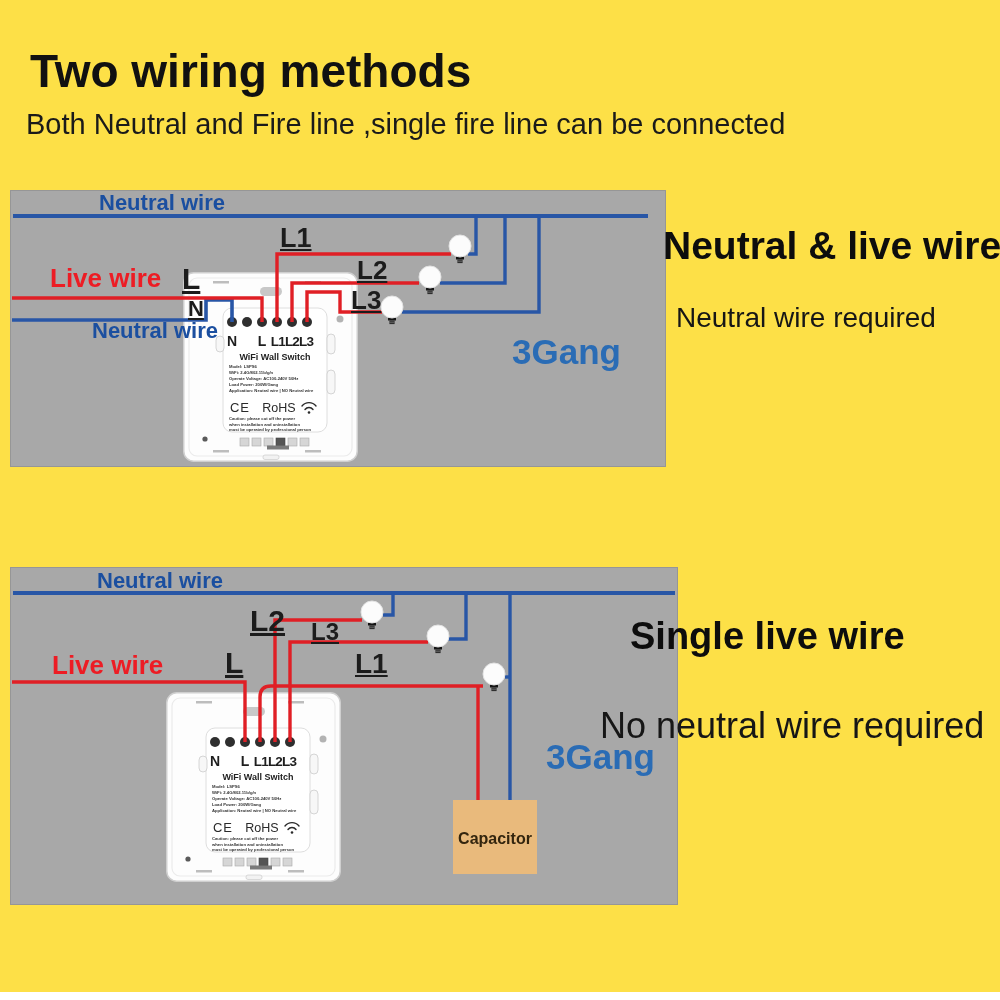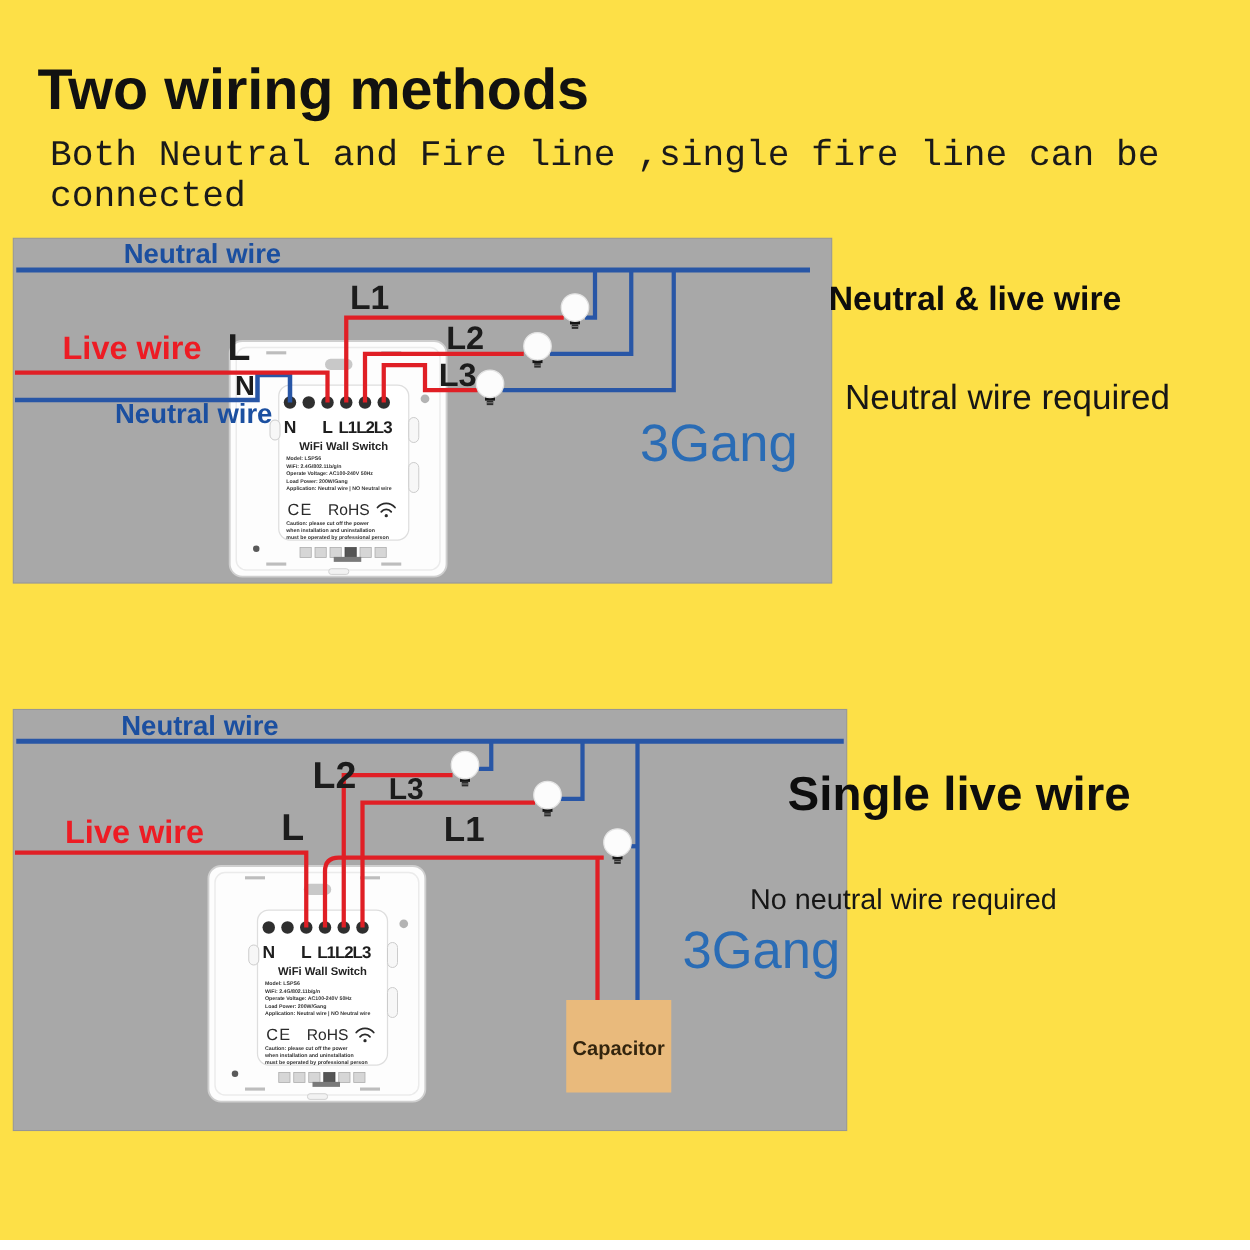--- a/index.html
+++ b/index.html
@@ -5,33 +5,33 @@
   html,body{margin:0;padding:0;background:#ffffff;}
   #page{position:relative;width:1000px;height:992px;background:#fde047;overflow:hidden;
         font-family:"Liberation Sans",sans-serif;}
   .abs{position:absolute;}
   .title{font-size:46px;font-weight:bold;color:#111;letter-spacing:0px;}
   .subtitle{font-size:29px;color:#1a1a1a;}
   .panel-svg{position:absolute;display:block;}
   .lbl{position:absolute;white-space:nowrap;line-height:1;}
   .wirelbl-blue{font-weight:bold;font-size:22px;color:#1b4fa0;margin-left:44px;}
   .wirelbl-red{font-weight:bold;font-size:26px;color:#ed1c24;}
-  .termlbl{font-weight:bold;color:#1c1c1c;}
-  .gang{font-weight:normal;font-size:42px;color:#2a6cb5;}
+  .termlbl{font-weight:bold;color:#1c1c1c;text-decoration:underline;}
+  .gang{font-weight:bold;font-size:35px;color:#2a6cb5;}
   .side-head{font-weight:bold;color:#0d0d0d;}
   .side-sub{color:#161616;}
   svg text{font-family:"Liberation Sans",sans-serif;}
 </style>
 </head>
 <body>
 
 <div id="page">
 
   <div class="abs title" style="left:30px;top:44px;">Two wiring methods</div>
-  <div class="abs subtitle" style="left:40px;top:108px;font-family:Liberation Mono, monospace;">Both Neutral and Fire line ,single fire line can be connected</div>
+  <div class="abs subtitle" style="left:26px;top:108px;">Both Neutral and Fire line ,single fire line can be connected</div>
 
   <svg class="panel-svg" style="left:10px;top:190px;" width="656" height="277" viewBox="0 0 656 277" xmlns="http://www.w3.org/2000/svg" xmlns:xlink="http://www.w3.org/1999/xlink">
     <defs>
 
       <g id="switch-def">
         <rect x="0.75" y="0.75" width="173.5" height="188.5" rx="10" fill="#fdfdfd" stroke="#cfcfcf" stroke-width="1.5"></rect>
         <rect x="6" y="6" width="163" height="178" rx="8" fill="none" stroke="#ebebeb" stroke-width="1.2"></rect>
         <rect x="30" y="9" width="16" height="2.5" fill="#bdbdbd"></rect>
         <rect x="122" y="9" width="16" height="2.5" fill="#bdbdbd"></rect>
         <rect x="30" y="178" width="16" height="2.5" fill="#bdbdbd"></rect>
@@ -114,21 +114,21 @@
 
   <div class="lbl wirelbl-blue" style="left:55px;top:192px;">Neutral wire</div>
   <div class="lbl termlbl" style="left:280px;top:225px;font-size:27px;">L1</div>
   <div class="lbl termlbl" style="left:357px;top:257px;font-size:26px;">L2</div>
   <div class="lbl termlbl" style="left:351px;top:287px;font-size:26px;">L3</div>
   <div class="lbl wirelbl-red" style="left:50px;top:265px;">Live wire</div>
   <div class="lbl termlbl" style="left:182px;top:264px;font-size:30px;">L</div>
   <div class="lbl termlbl" style="left:188px;top:298px;font-size:22px;">N</div>
   <div class="lbl wirelbl-blue" style="left:48px;top:320px;">Neutral wire</div>
   <div class="lbl gang" style="left:512px;top:334px;">3Gang</div>
-  <div class="lbl side-head" style="left:663px;top:226px;font-size:27px;">Neutral &amp; live wire</div>
+  <div class="lbl side-head" style="left:663px;top:226px;font-size:39px;">Neutral &amp; live wire</div>
   <div class="lbl side-sub" style="left:676px;top:304px;font-size:28px;text-align:right;">Neutral wire required</div>
 
   <svg class="panel-svg" style="left:10px;top:567px;" width="668" height="338" viewBox="0 0 668 338" xmlns="http://www.w3.org/2000/svg" xmlns:xlink="http://www.w3.org/1999/xlink">
     <rect x="0.5" y="0.5" width="667" height="337" fill="#a8a8a8" stroke="#969696" stroke-width="1"></rect>
 
     <use xlink:href="#switch-def" href="#switch-def" x="156" y="125"></use>
 
     <rect x="443" y="233" width="84" height="74" fill="#e9ba7c"></rect>
 
     <g stroke="#2856a6" fill="none">
@@ -155,15 +155,15 @@
   </svg>
 
   <div class="lbl wirelbl-blue" style="left:53px;top:570px;">Neutral wire</div>
   <div class="lbl termlbl" style="left:250px;top:606px;font-size:30px;">L2</div>
   <div class="lbl termlbl" style="left:311px;top:620px;font-size:24px;">L3</div>
   <div class="lbl wirelbl-red" style="left:52px;top:652px;">Live wire</div>
   <div class="lbl termlbl" style="left:225px;top:648px;font-size:30px;">L</div>
   <div class="lbl termlbl" style="left:355px;top:650px;font-size:28px;">L1</div>
   <div class="lbl gang" style="left:546px;top:739px;">3Gang</div>
   <div class="lbl side-head" style="left:630px;top:617px;font-size:38px;text-align:center;">Single live wire</div>
-  <div class="lbl side-sub" style="left:600px;top:708px;font-size:23px;">No neutral wire required</div>
+  <div class="lbl side-sub" style="left:600px;top:708px;font-size:36px;">No neutral wire required</div>
 
 </div>
 
 </body></html>

